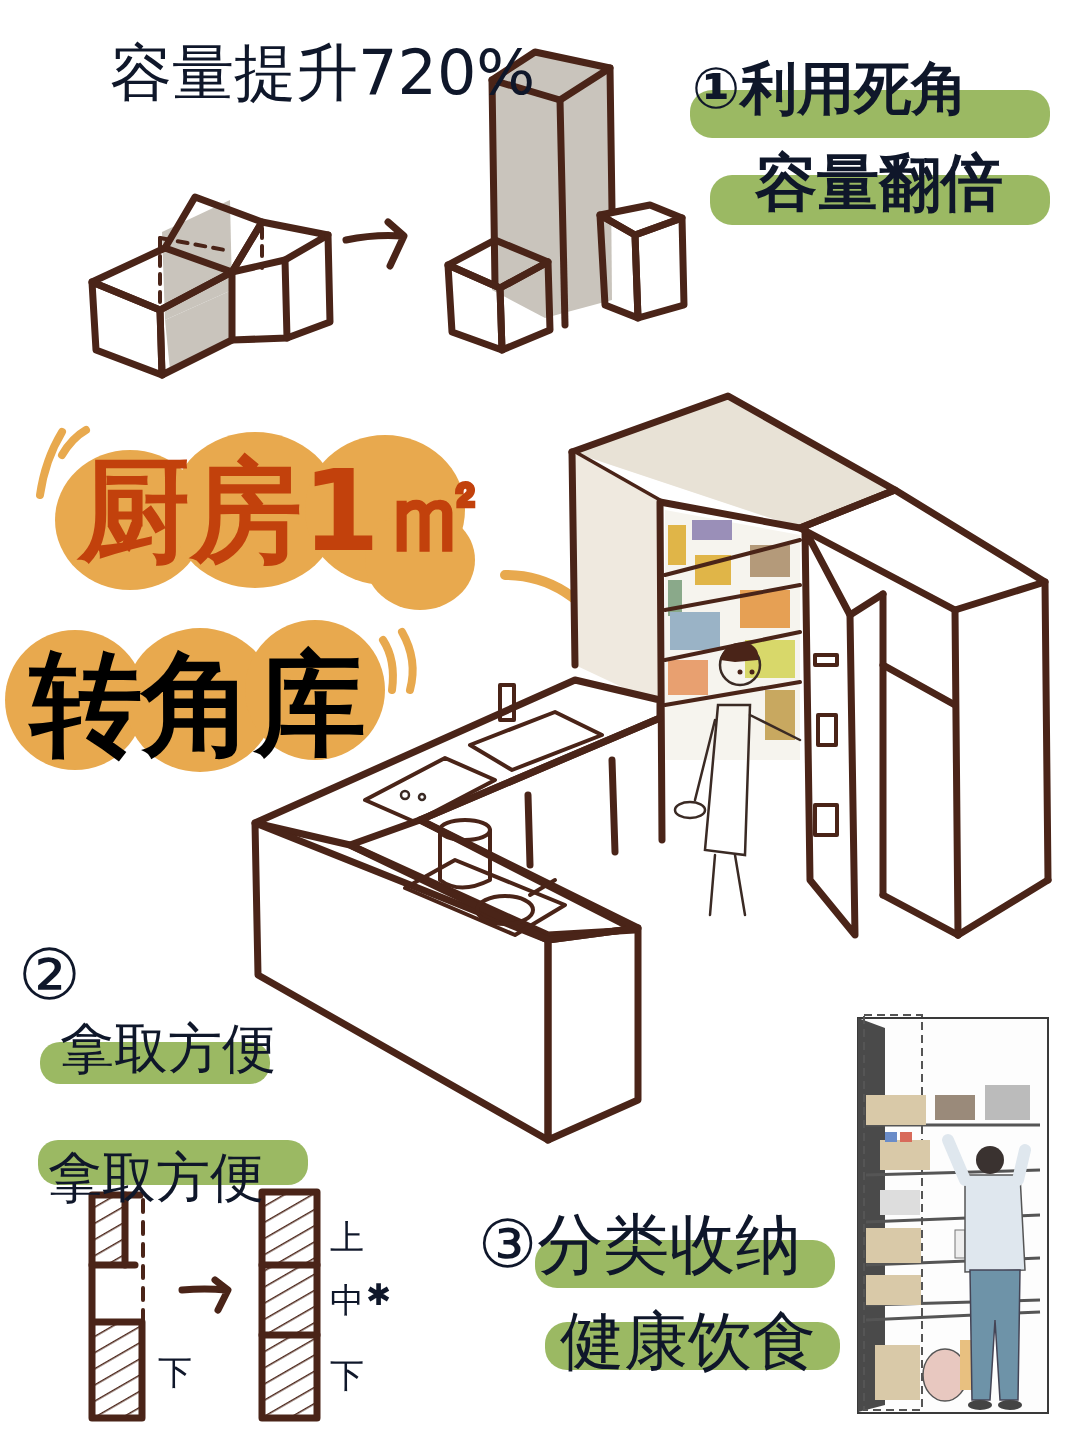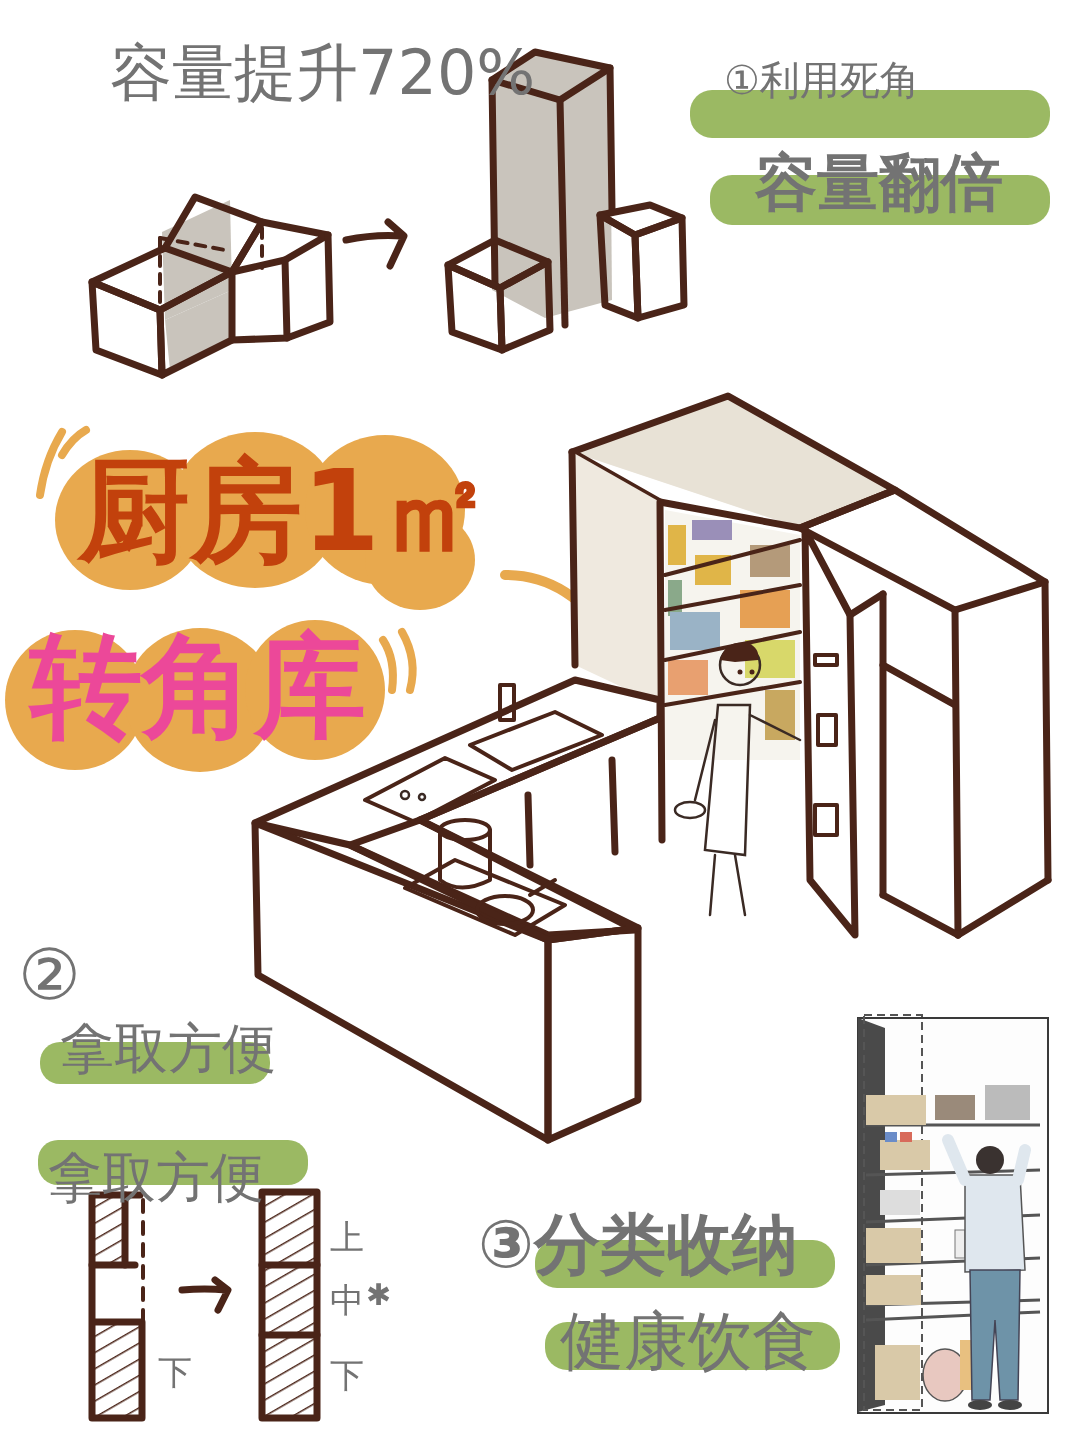--- a/index.html
+++ b/index.html
@@ -2,21 +2,21 @@
 <html><head>
   <meta charset="utf-8">
   <style>
     html, body { margin: 0; padding: 0; background: #ffffff; }
     body { width: 1080px; height: 1443px; position: relative; overflow: hidden;
            font-family: "DejaVu Sans", sans-serif; }
     svg.canvas { position: absolute; left: 0; top: 0; width: 1080px; height: 1443px; }
     .ink { stroke: #4a2418; stroke-width: 7; fill: none; stroke-linejoin: round; stroke-linecap: round; }
     .ink-thin { stroke: #4a2418; stroke-width: 4; fill: none; stroke-linejoin: round; stroke-linecap: round; }
     .ink-fine { stroke: #3a2a24; stroke-width: 2.5; fill: none; stroke-linecap: round; }
-    .txt { position: absolute; color: #737373; font-family: "DejaVu Sans", sans-serif;
+    .txt { position: absolute; color: #0f172a; font-family: "DejaVu Sans", sans-serif;
            font-weight: bold; white-space: nowrap; line-height: 1; }
   </style>
 </head>
 <body>
 
 <svg class="canvas" viewBox="0 0 1080 1443">
 
   <g>
     <polygon points="162,232 230,200 232,290 165,320" fill="#c9c4bc"></polygon>
     <polygon points="165,320 232,290 232,340 170,370" fill="#c9c4bc"></polygon>
@@ -203,33 +203,33 @@
     <path d="M965,1180 L948,1140" stroke="#dfe7ee" stroke-width="12" stroke-linecap="round"></path>
     <path d="M1018,1180 L1025,1150" stroke="#dfe7ee" stroke-width="12" stroke-linecap="round"></path>
     <polygon points="970,1270 1020,1270 1018,1400 1000,1400 995,1320 990,1400 972,1400" fill="#6e93a8" stroke="#445" stroke-width="1.5"></polygon>
     <ellipse cx="980" cy="1405" rx="12" ry="5" fill="#444"></ellipse>
     <ellipse cx="1010" cy="1405" rx="12" ry="5" fill="#444"></ellipse>
   </g>
 </svg>
 
 <div class="txt" style="left:110px; top:42px; font-size:62px; font-weight:normal;">容量提升720%</div>
 
-<div class="txt" style="left:724px; top:60px; font-size:40px; font-weight:normal;">
+<div class="txt" style="left:692px; top:60px; font-size:57px; font-weight:bold;">
   <span>①</span><span>利用死角</span>
 </div>
 <div class="txt" style="left:755px; top:152px; font-size:62px; font-weight:bold;">容量翻倍</div>
 
 <div class="txt" style="left:78px; top:455px; font-size:112px; color:#c2410c;">厨房1㎡</div>
-<div class="txt" style="left:30px; top:630px; font-size:112px; color:#ec4899;">转角库</div>
+<div class="txt" style="left:30px; top:648px; font-size:112px; color:#000000;">转角库</div>
 
 <div class="txt" style="left:18px; top:940px; font-size:70px; font-weight:normal;">②</div>
 <div class="txt" style="left:60px; top:1022px; font-size:54px; font-weight:normal;">拿取方便</div>
 <div class="txt" style="left:48px; top:1112px; font-size:54px; font-weight:normal;margin-top:39px;">拿取方便</div>
 <div class="txt" style="left:158px; top:1355px; font-size:34px; font-weight:normal;">下</div>
 <div class="txt" style="left:330px; top:1220px; font-size:34px; font-weight:normal;">上</div>
 <div class="txt" style="left:330px; top:1283px; font-size:34px; font-weight:normal;">中</div>
 <div class="txt" style="left:330px; top:1358px; font-size:34px; font-weight:normal;">下</div>
 <div class="txt" style="left:366px; top:1280px; font-size:30px; font-weight:normal;">✱</div>
 
-<div class="txt" style="left:478px; top:1212px; font-size:66px; font-weight:bold;">
+<div class="txt" style="left:478px; top:1212px; font-size:66px; font-weight:normal;">
   <span>③</span><span>分类收纳</span>
 </div>
 <div class="txt" style="left:560px; top:1300px; font-size:64px; font-weight:normal;margin-top:9px;">健康饮食</div>
 
 </body></html>

